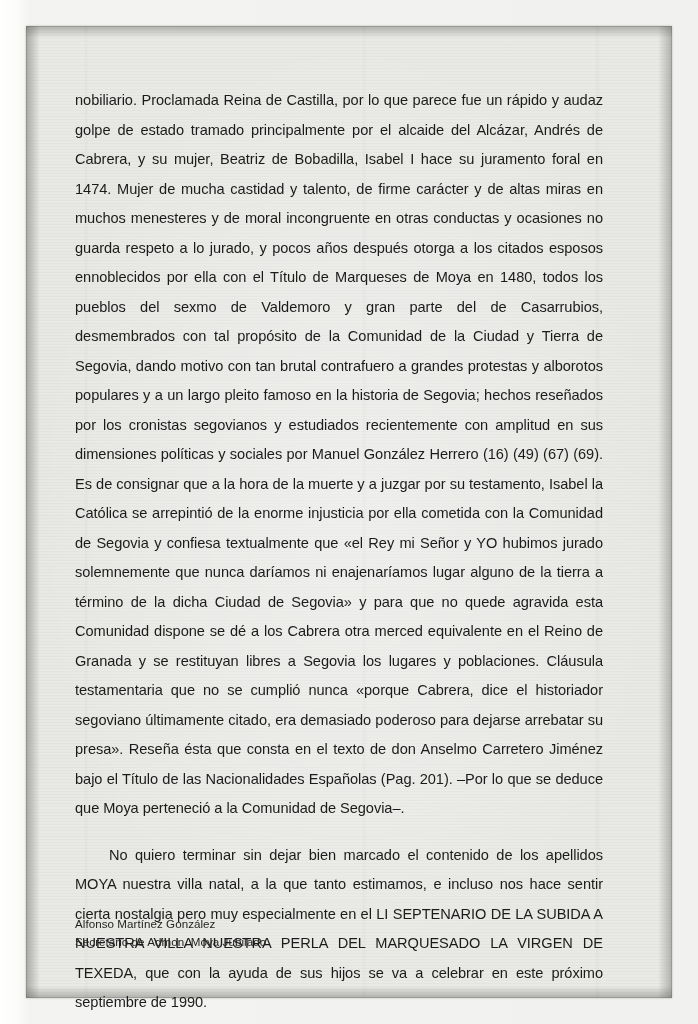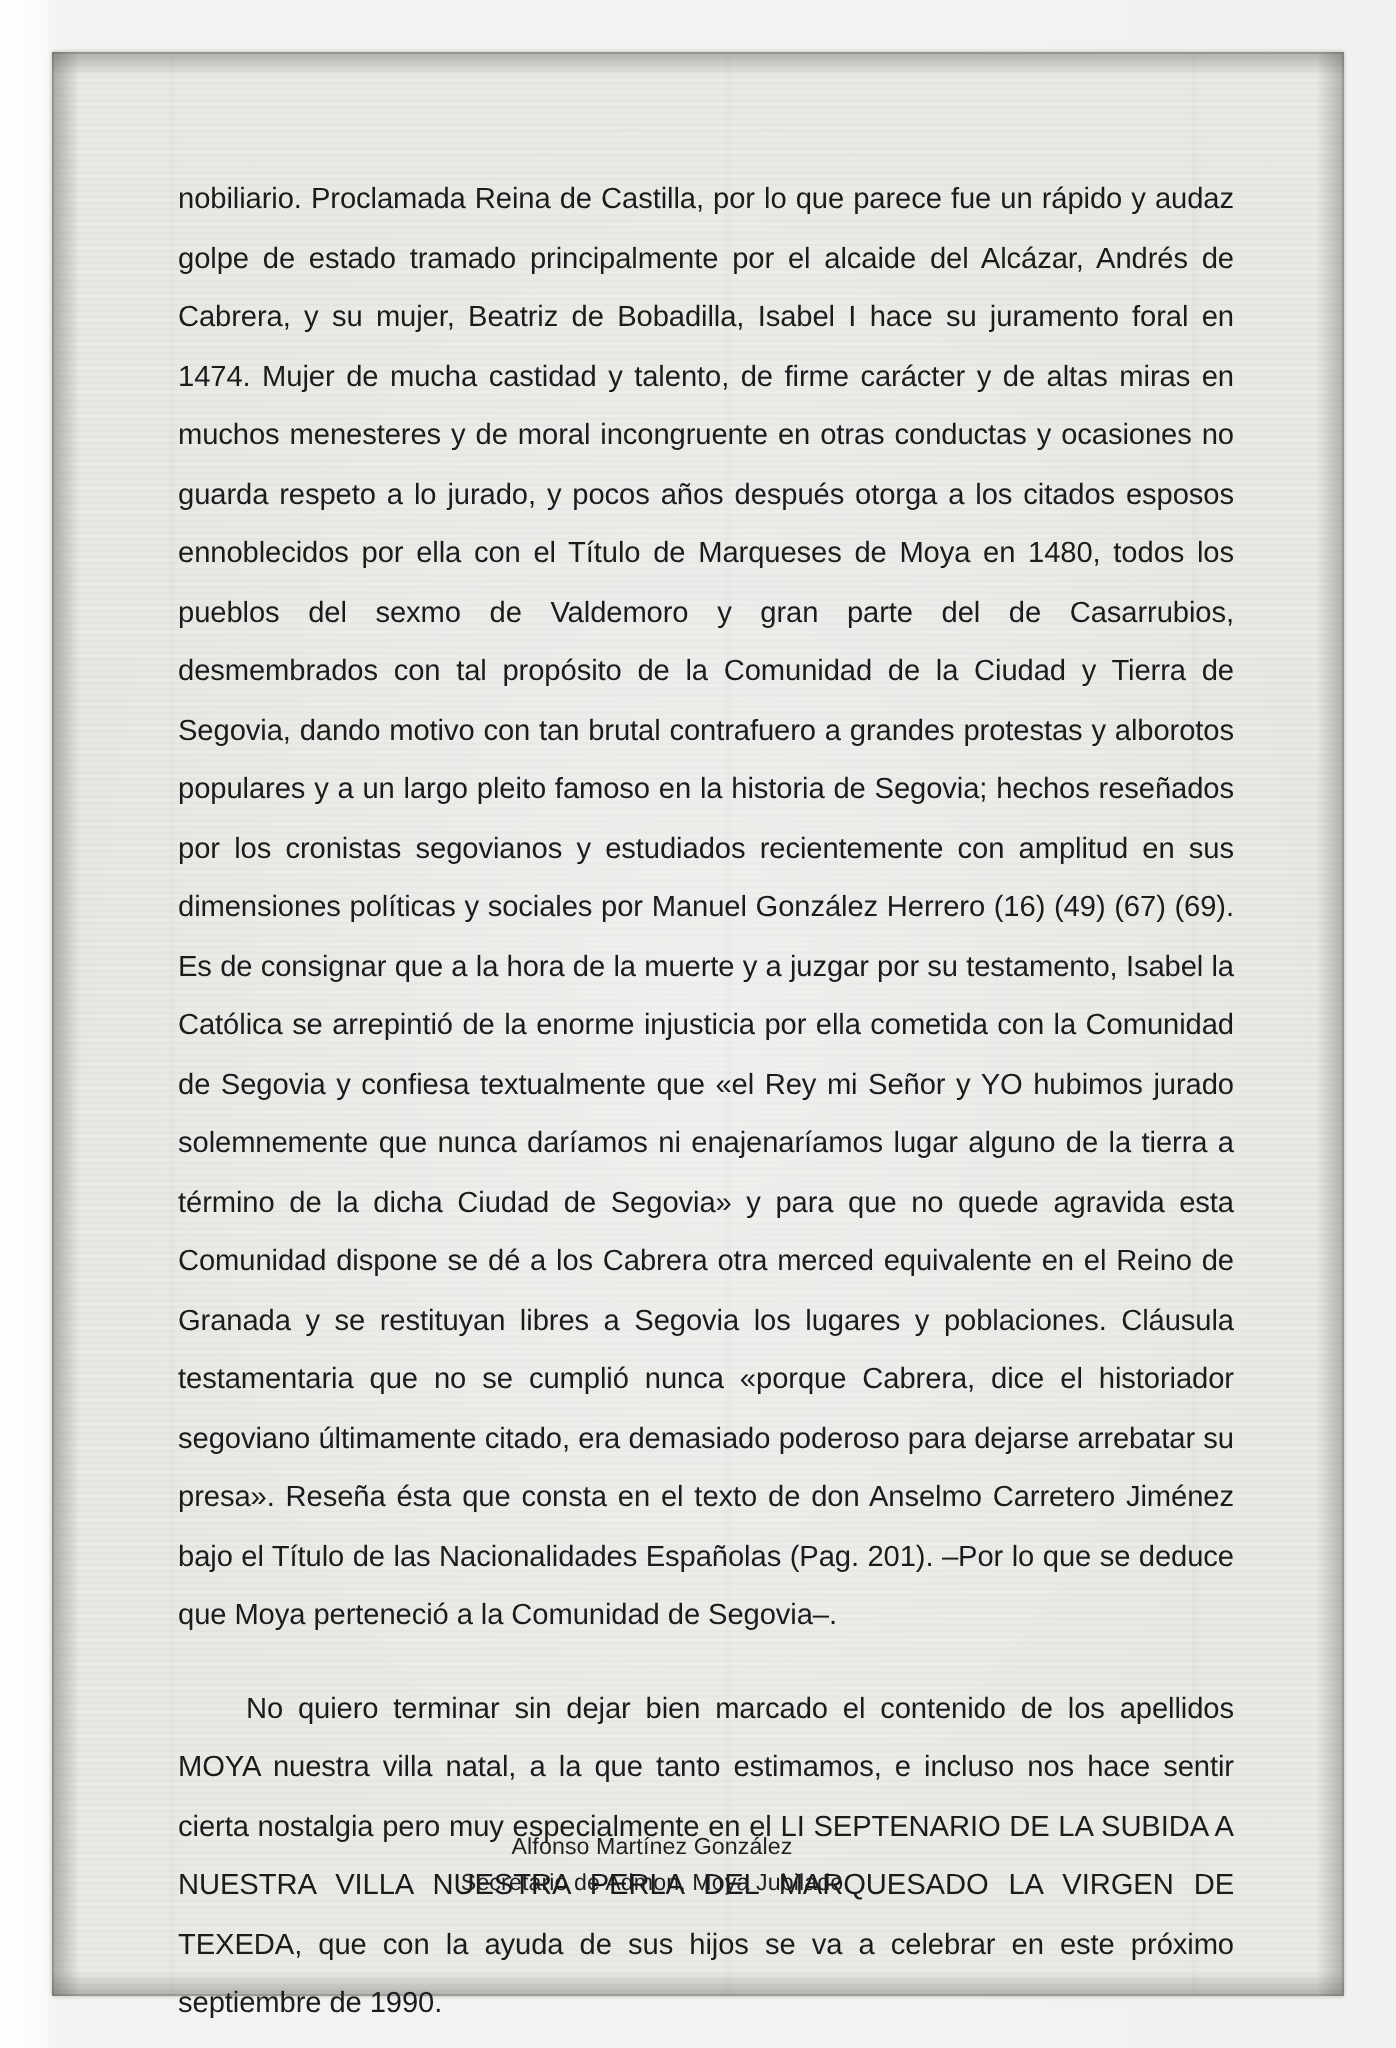--- a/index.html
+++ b/index.html
@@ -75,21 +75,21 @@
   }
   .edge-shade-bottom {
     position: absolute;
     left: 26px; top: 986px;
     width: 646px; height: 12px;
     background: linear-gradient(to top, rgba(90,90,85,0.40), rgba(90,90,85,0));
   }
 
   .text-col {
     position: absolute;
-    left: 89px;
+    left: 75px;
     top: 86px;
     width: 528px;
   }
   .body-par {
     margin: 0;
     color: #1b1b1b;
     font-family: "Liberation Sans", sans-serif;
     font-size: 14.6px;
     line-height: 29.5px;
     text-align: justify;
@@ -98,24 +98,24 @@
   }
   .body-par + .body-par {
     margin-top: 17px;
   }
   .indent {
     text-indent: 34px;
     margin-top: 20px;
   }
   .signature {
     position: absolute;
-    left: 62px;
+    left: 75px;
     top: 915px;
     width: 528px;
-    text-align: center;
+    text-align: left;
   }
   .sig-name {
     margin: 0;
     color: #1f1f1f;
     font-size: 11.6px;
     line-height: 18px;
     letter-spacing: 0.05px;
   }
   .sig-role {
     margin: 0;

